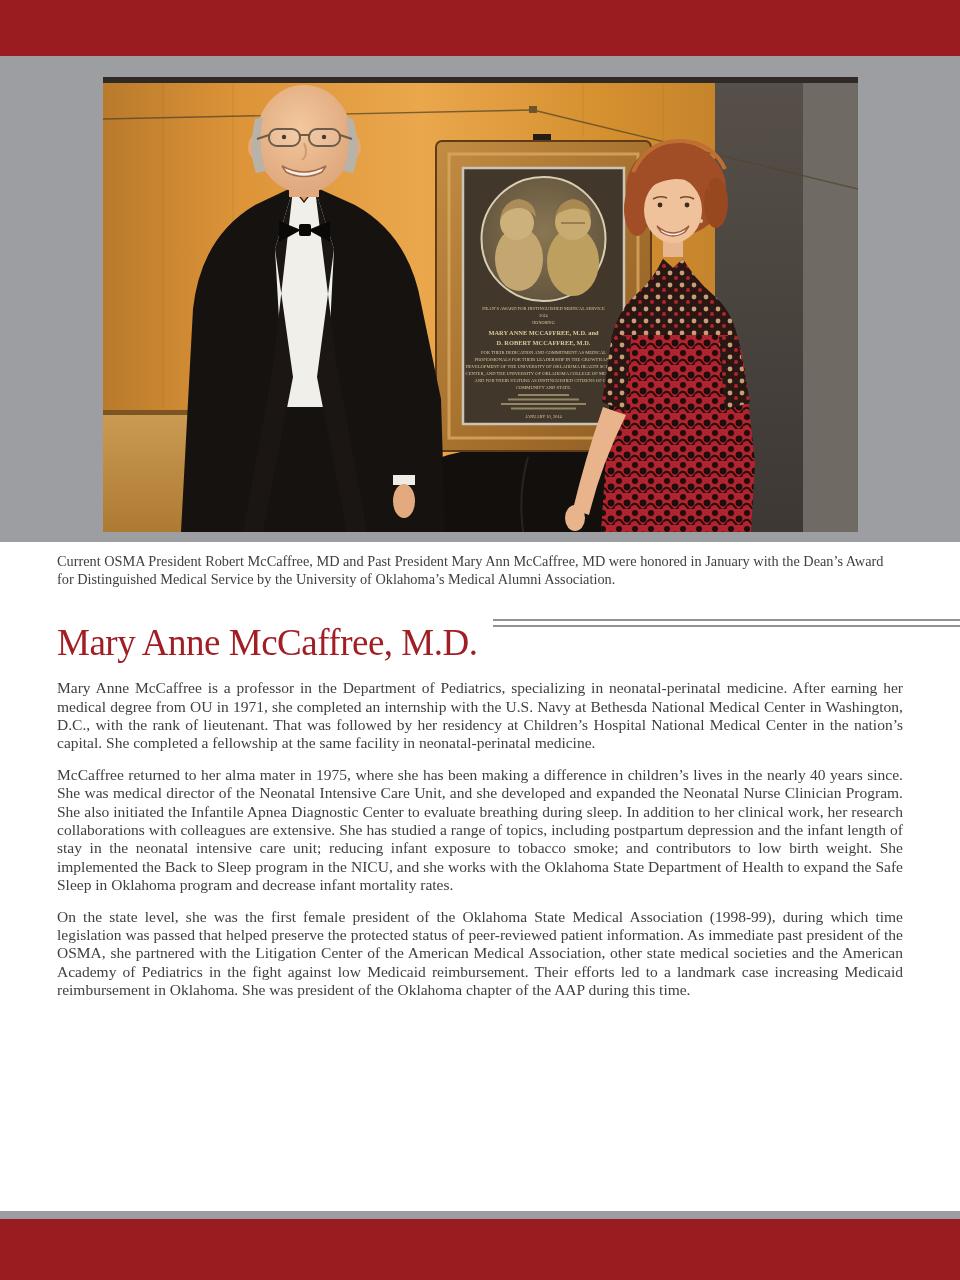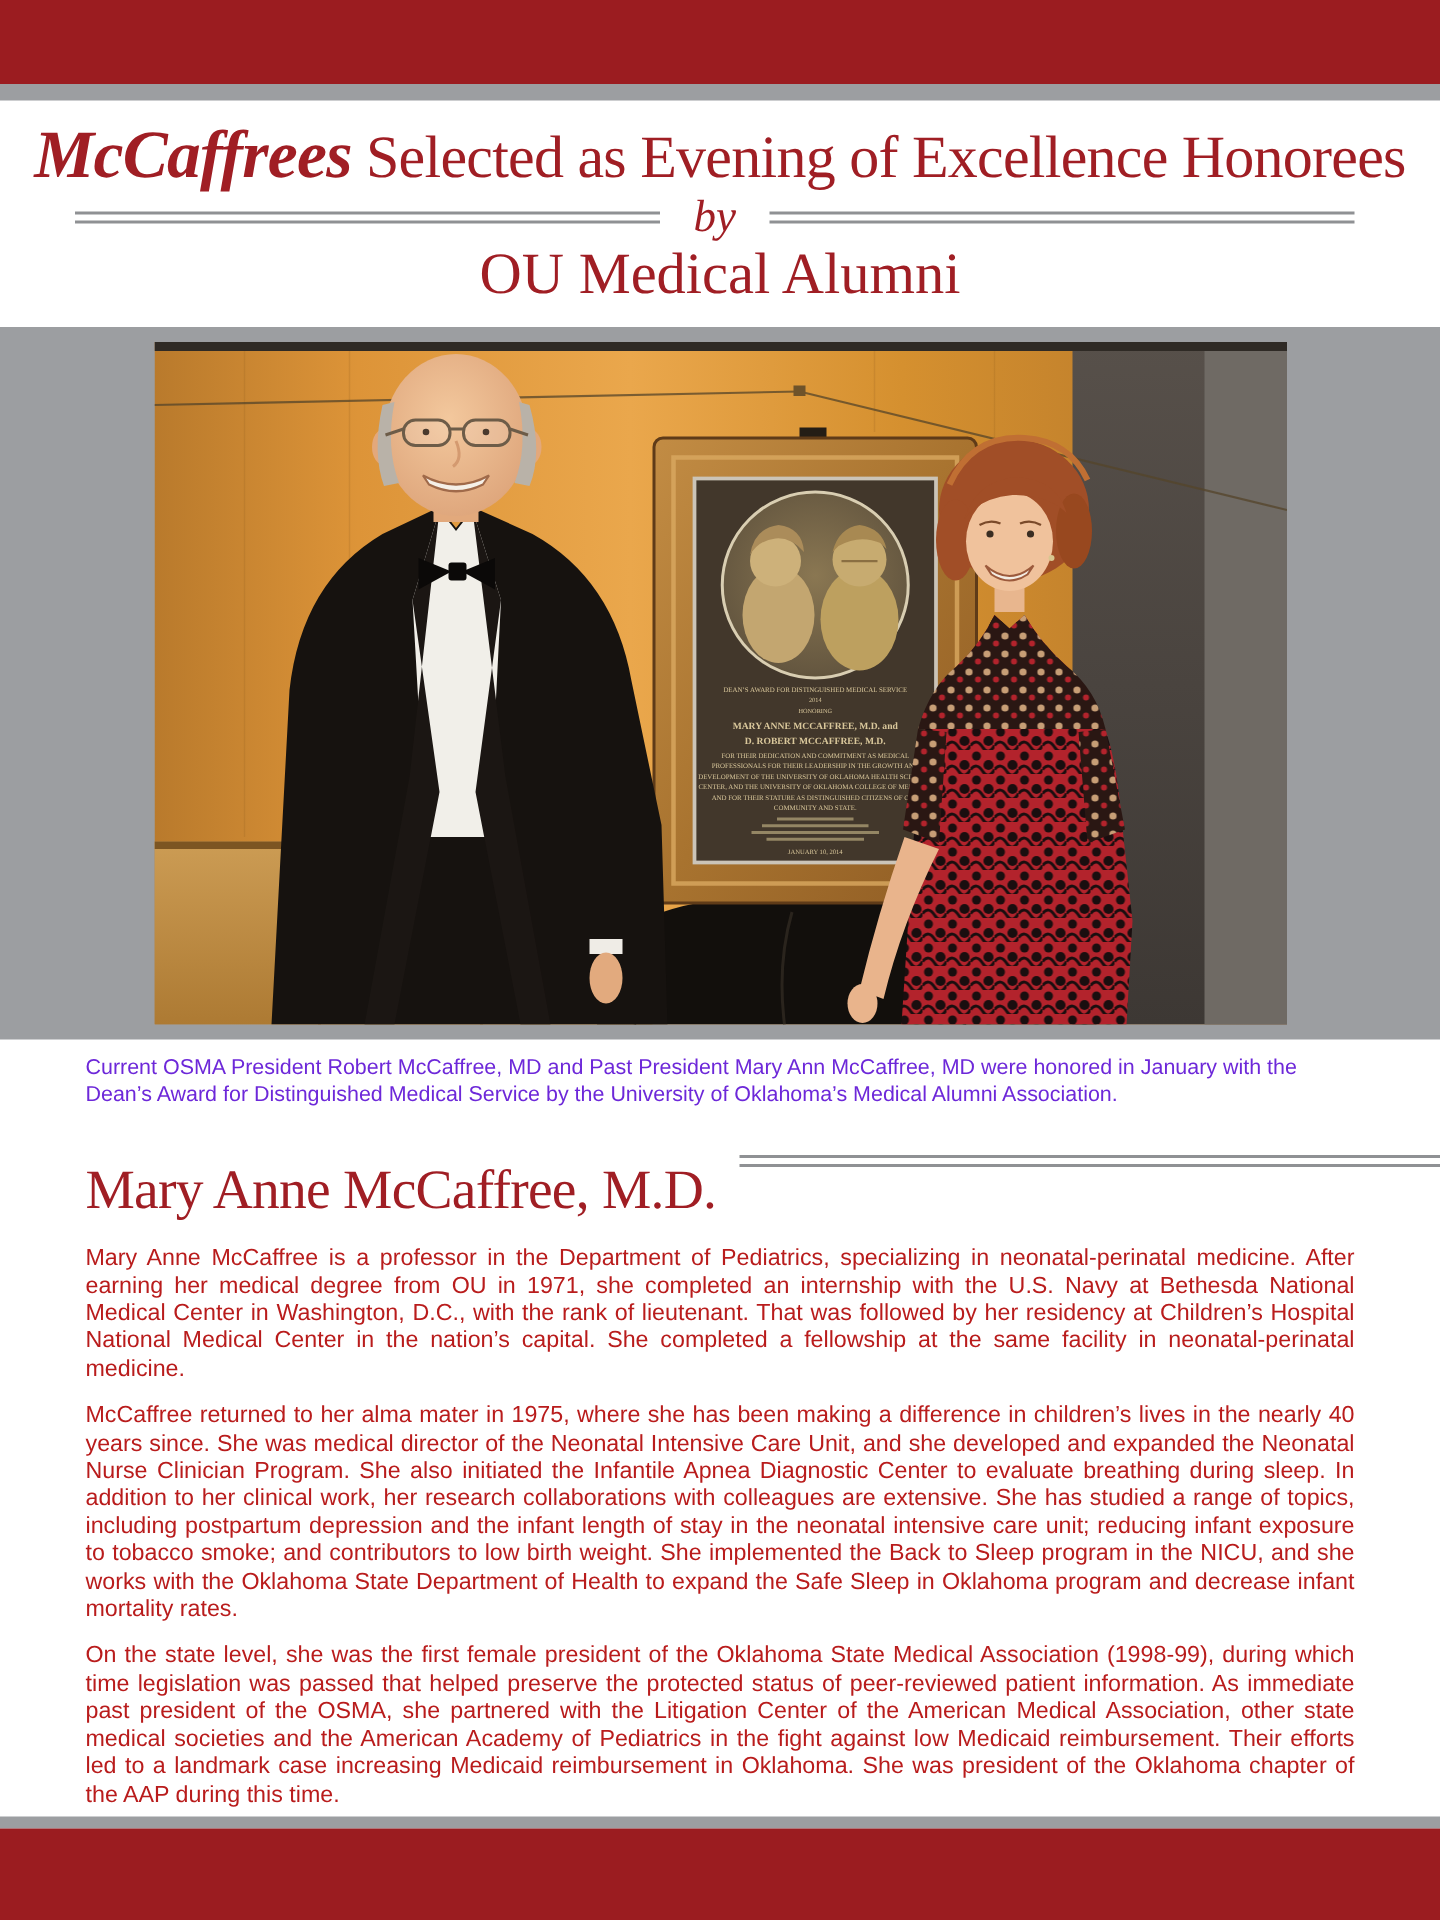--- a/index.html
+++ b/index.html
@@ -34,54 +34,46 @@
     font-family:"Liberation Serif", serif; font-weight:normal;
     font-size:39px; line-height:46px; color:#a01e24; margin-top:0px;
   }
 
   
   .photo-band { height:475px; background:#9c9ea1; padding-top:10px; }
   .photo { width:755px; height:455px; margin:0 auto; position:relative; }
   .photo svg { display:block; width:755px; height:455px; }
 
   
-  .caption { margin:11px 57px 0 57px; font-size:14.3px; line-height:17.6px; color:#6d28d9; }
+  .caption { margin:11px 57px 0 57px; font-size:14.3px; line-height:17.6px; color:#404040;font-family:Liberation Serif, serif; }
   .caption .credit { font-style:italic; }
 
   
   .article { margin:0 57px; }
   .section-head { display:flex; margin-top:34px; }
   .section-head h3 {
     font-family:"Liberation Serif", serif; font-weight:normal;
     font-size:37px; line-height:42px; color:#a01e24; white-space:nowrap; letter-spacing:-0.5px;
   }
   .section-head .rule { flex:1; margin-left:16px; margin-right:-57px; transform:translateY(-3px); }
   .article p {
     font-size:15.5px; line-height:18.4px; text-align:justify; margin-top:13px;
-    color:#b91c1c;
+    color:#404040;
+    font-family:Liberation Serif, serif;
   }
   .article p.first { margin-top:15px; }
 </style>
 </head>
 <body>
 
 <div class="page">
 
   <div class="bar-red top"></div>
   <div class="strip-gray"></div>
 
-  <header class="masthead">
-    <h1><span class="brand">McCaffrees</span><span> Selected as Evening of Excellence Honorees</span></h1>
-    <div class="by-row">
-      <span class="dline"></span>
-      <span class="by">by</span>
-      <span class="dline"></span>
-    </div>
-    <h2>OU Medical Alumni</h2>
-  </header>
 
   <div class="photo-band">
     <figure class="photo">
       <svg viewBox="0 0 755 455">
         <defs>
           <linearGradient id="wood" x1="0" y1="0" x2="1" y2="0">
             <stop offset="0" stop-color="#b97a2c"></stop>
               <stop offset="0.18" stop-color="#dd9438"></stop>
             <stop offset="0.42" stop-color="#eaa74c"></stop>
               <stop offset="0.66" stop-color="#d5902f"></stop>

